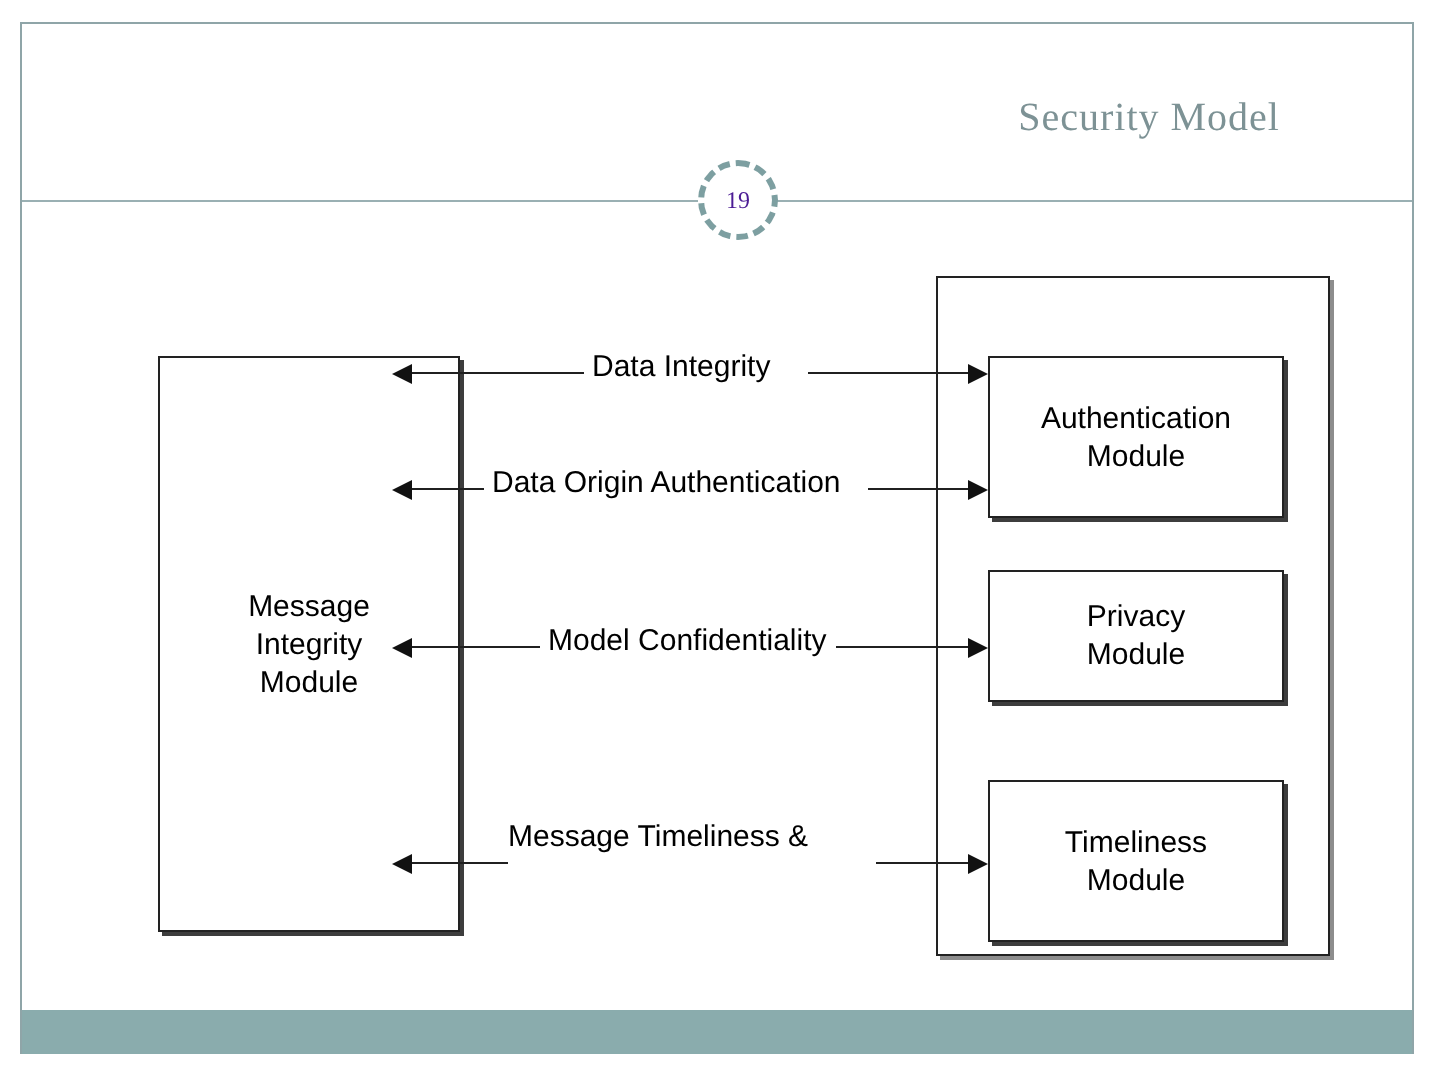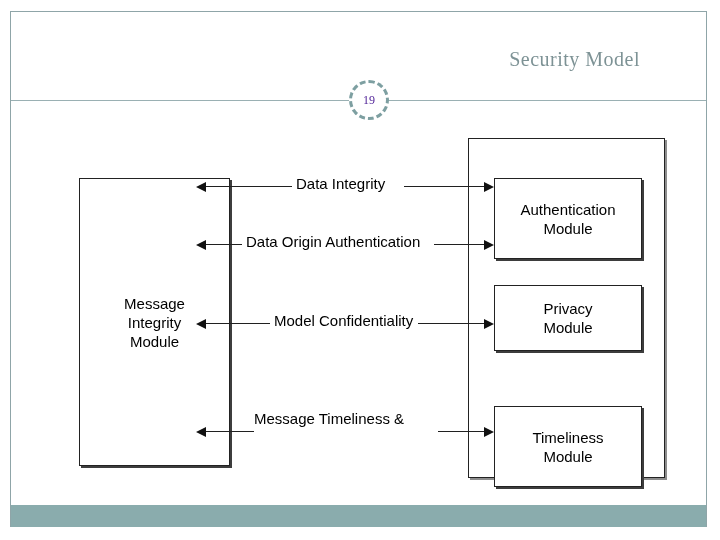--- a/index.html
+++ b/index.html
@@ -125,21 +125,21 @@
   #subsystem-label {
     position: absolute;
     left: 474px;
     top: 143px;
     font-size: 15px;
     color: #000000;
     white-space: nowrap;
   }
   #auth-box     { left: 494px; top: 178px; width: 148px; height: 81px; }
   #privacy-box  { left: 494px; top: 285px; width: 148px; height: 66px; }
-  #timeliness-box { left: 494px; top: 390px; width: 148px; height: 81px; margin-top: 16px; }
+  #timeliness-box { left: 494px; top: 390px; width: 148px; height: 81px; }
 
   
   .connector {
     position: absolute;
     height: 2px;
   }
   .conn-line {
     position: absolute;
     top: 0;
     height: 0;

